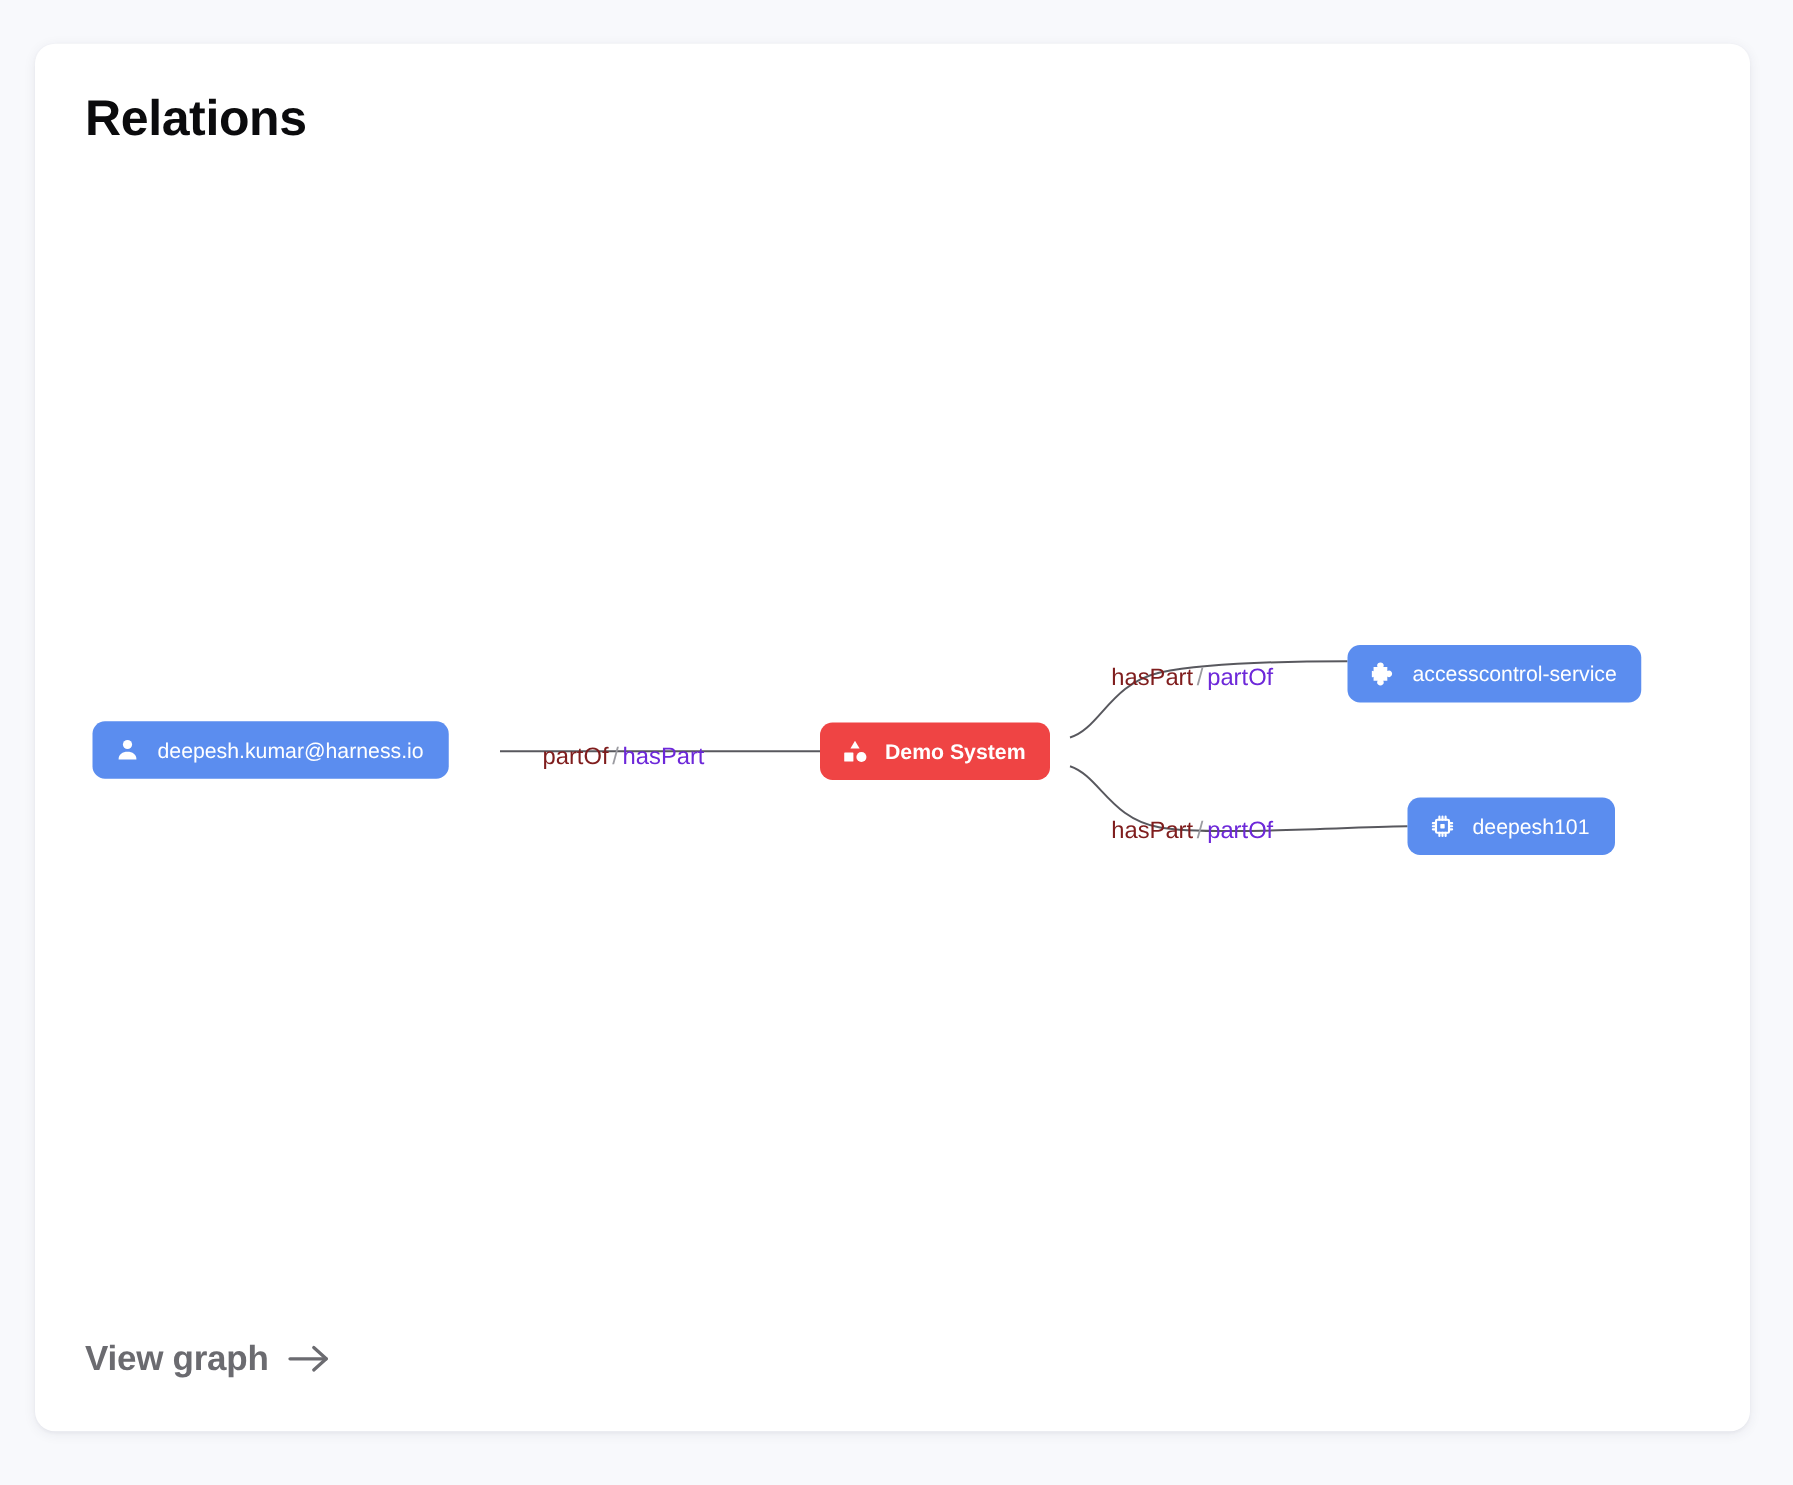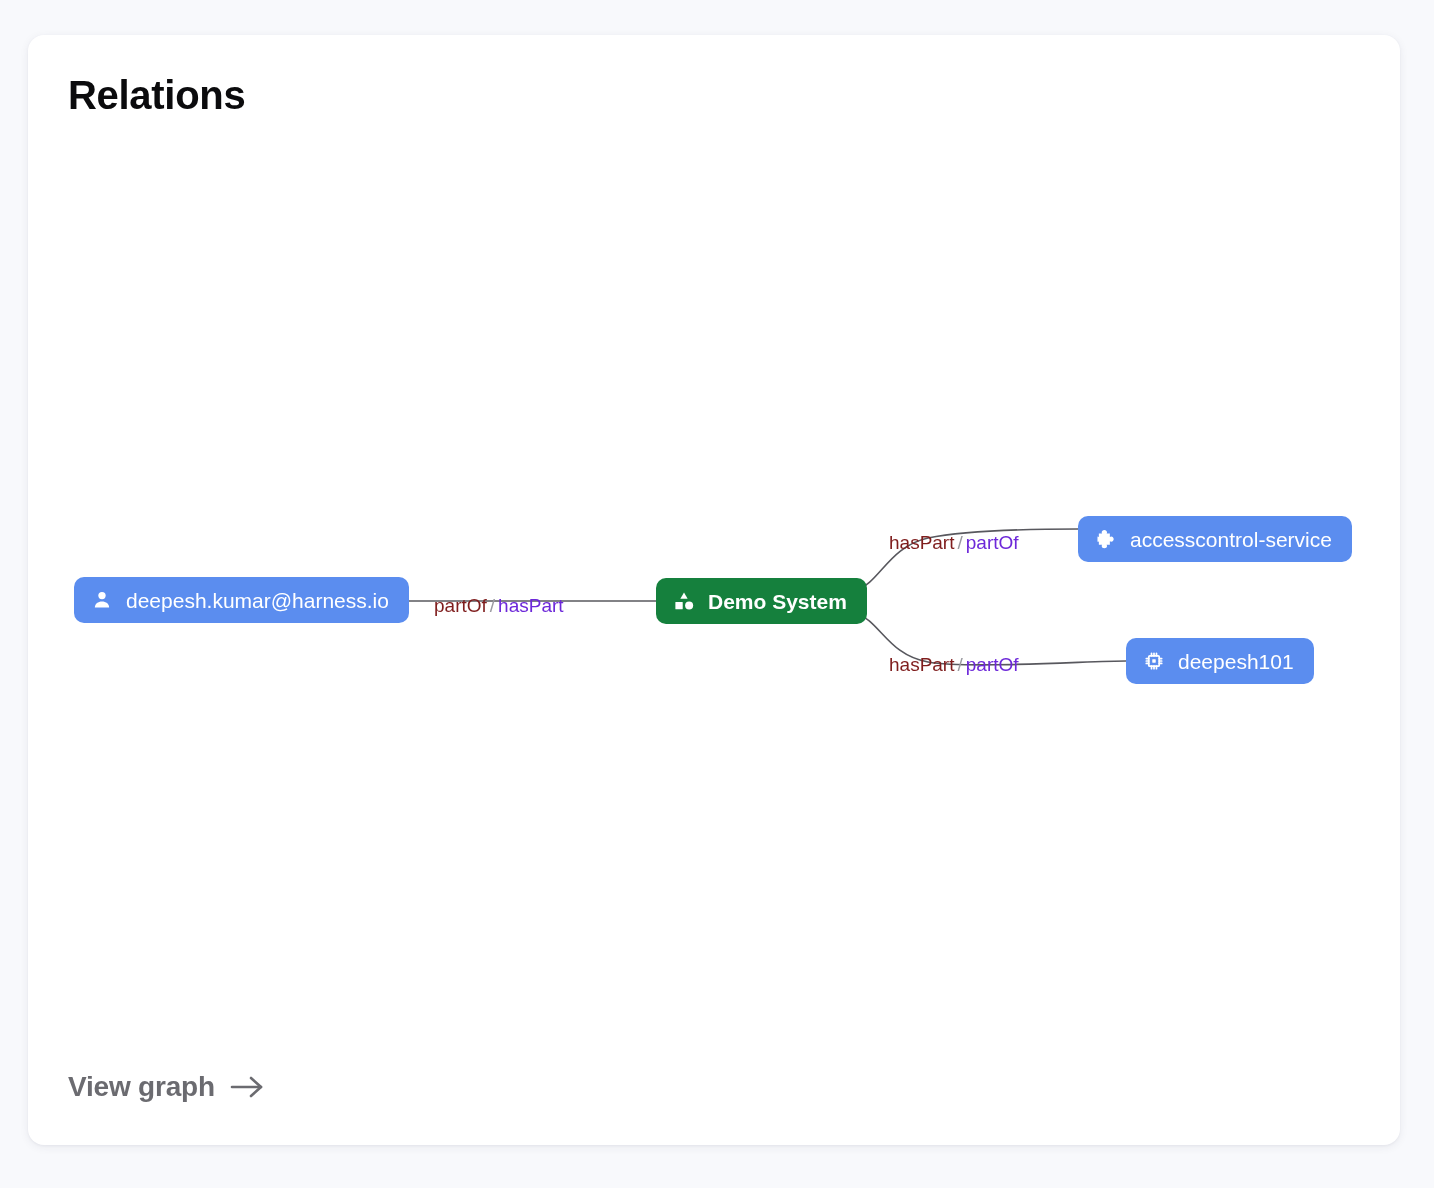--- a/index.html
+++ b/index.html
@@ -70,28 +70,28 @@
     display: flex;
     align-items: center;
     justify-content: center;
     width: 22px;
     height: 22px;
     flex: 0 0 22px;
     margin-right: 13px;
   }
   .gnode .node-icon svg { display: block; }
   .gnode .node-label {
-    font-size: 21px;
+    font-size: 17px;
     line-height: 1;
   }
   .gnode.kind-blue {
     background: #5b8def;
   }
   .gnode.kind-orange {
-    background: #15803d;
+    background: #ef4444;
   }
   .gnode.kind-orange .node-label {
     font-weight: bold;
   }
 
   
   .node-user      { left: 46px;  top: 542px; justify-content: flex-end; }
   .node-system    { left: 628px; top: 543px; }
   .node-component { left: 1050px;top: 481px; }
   .node-resource  { left: 1098px;top: 603px; justify-content: flex-end; }

